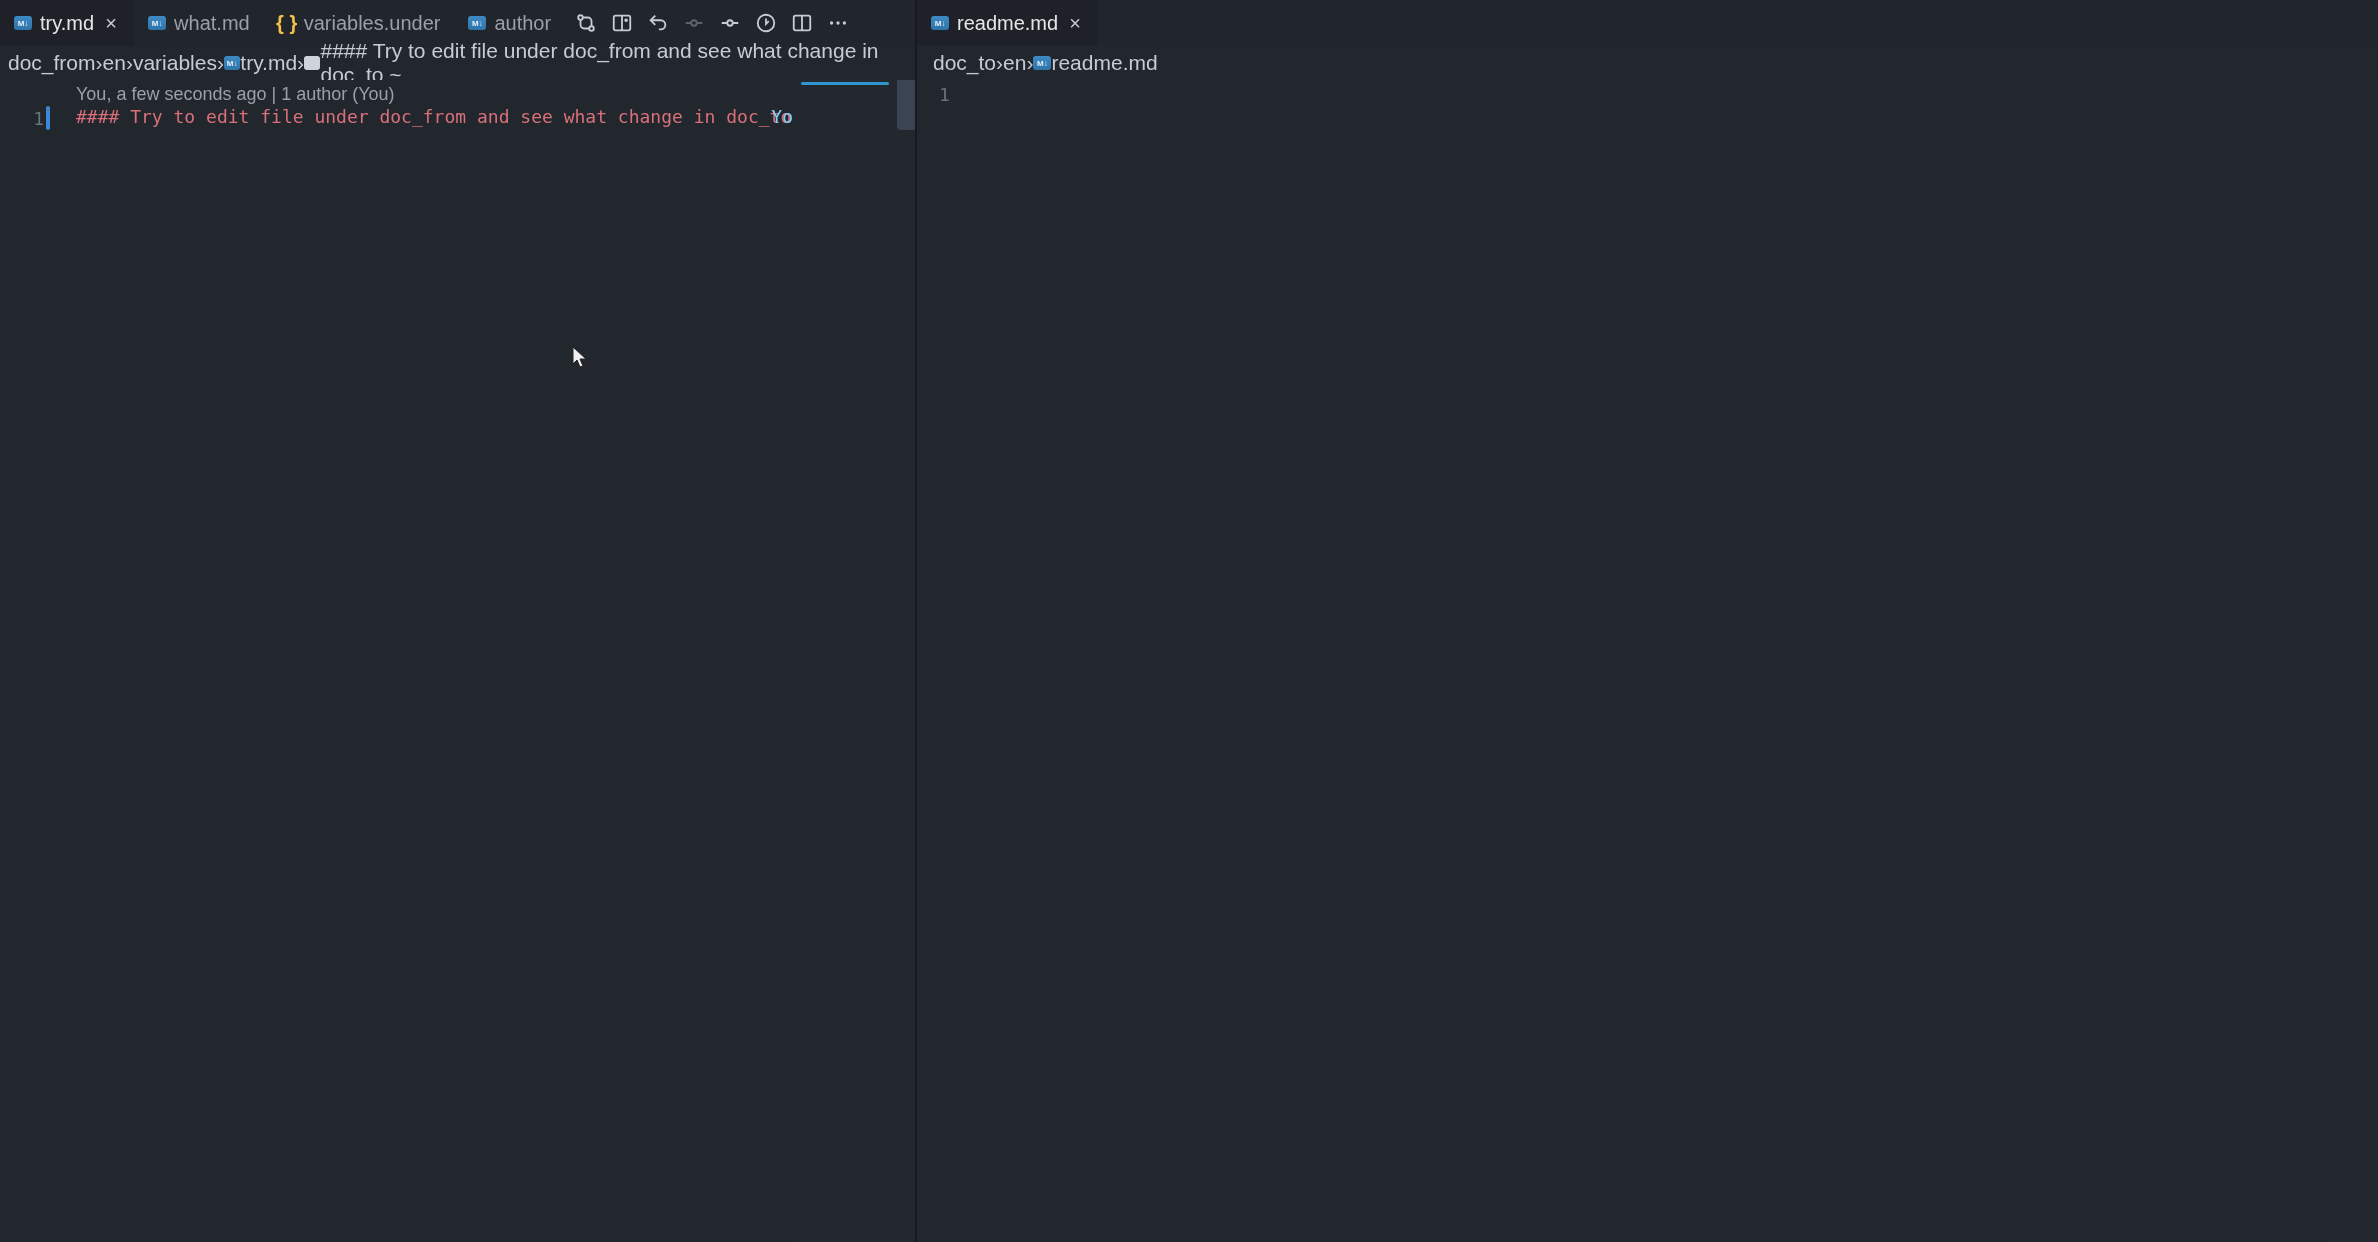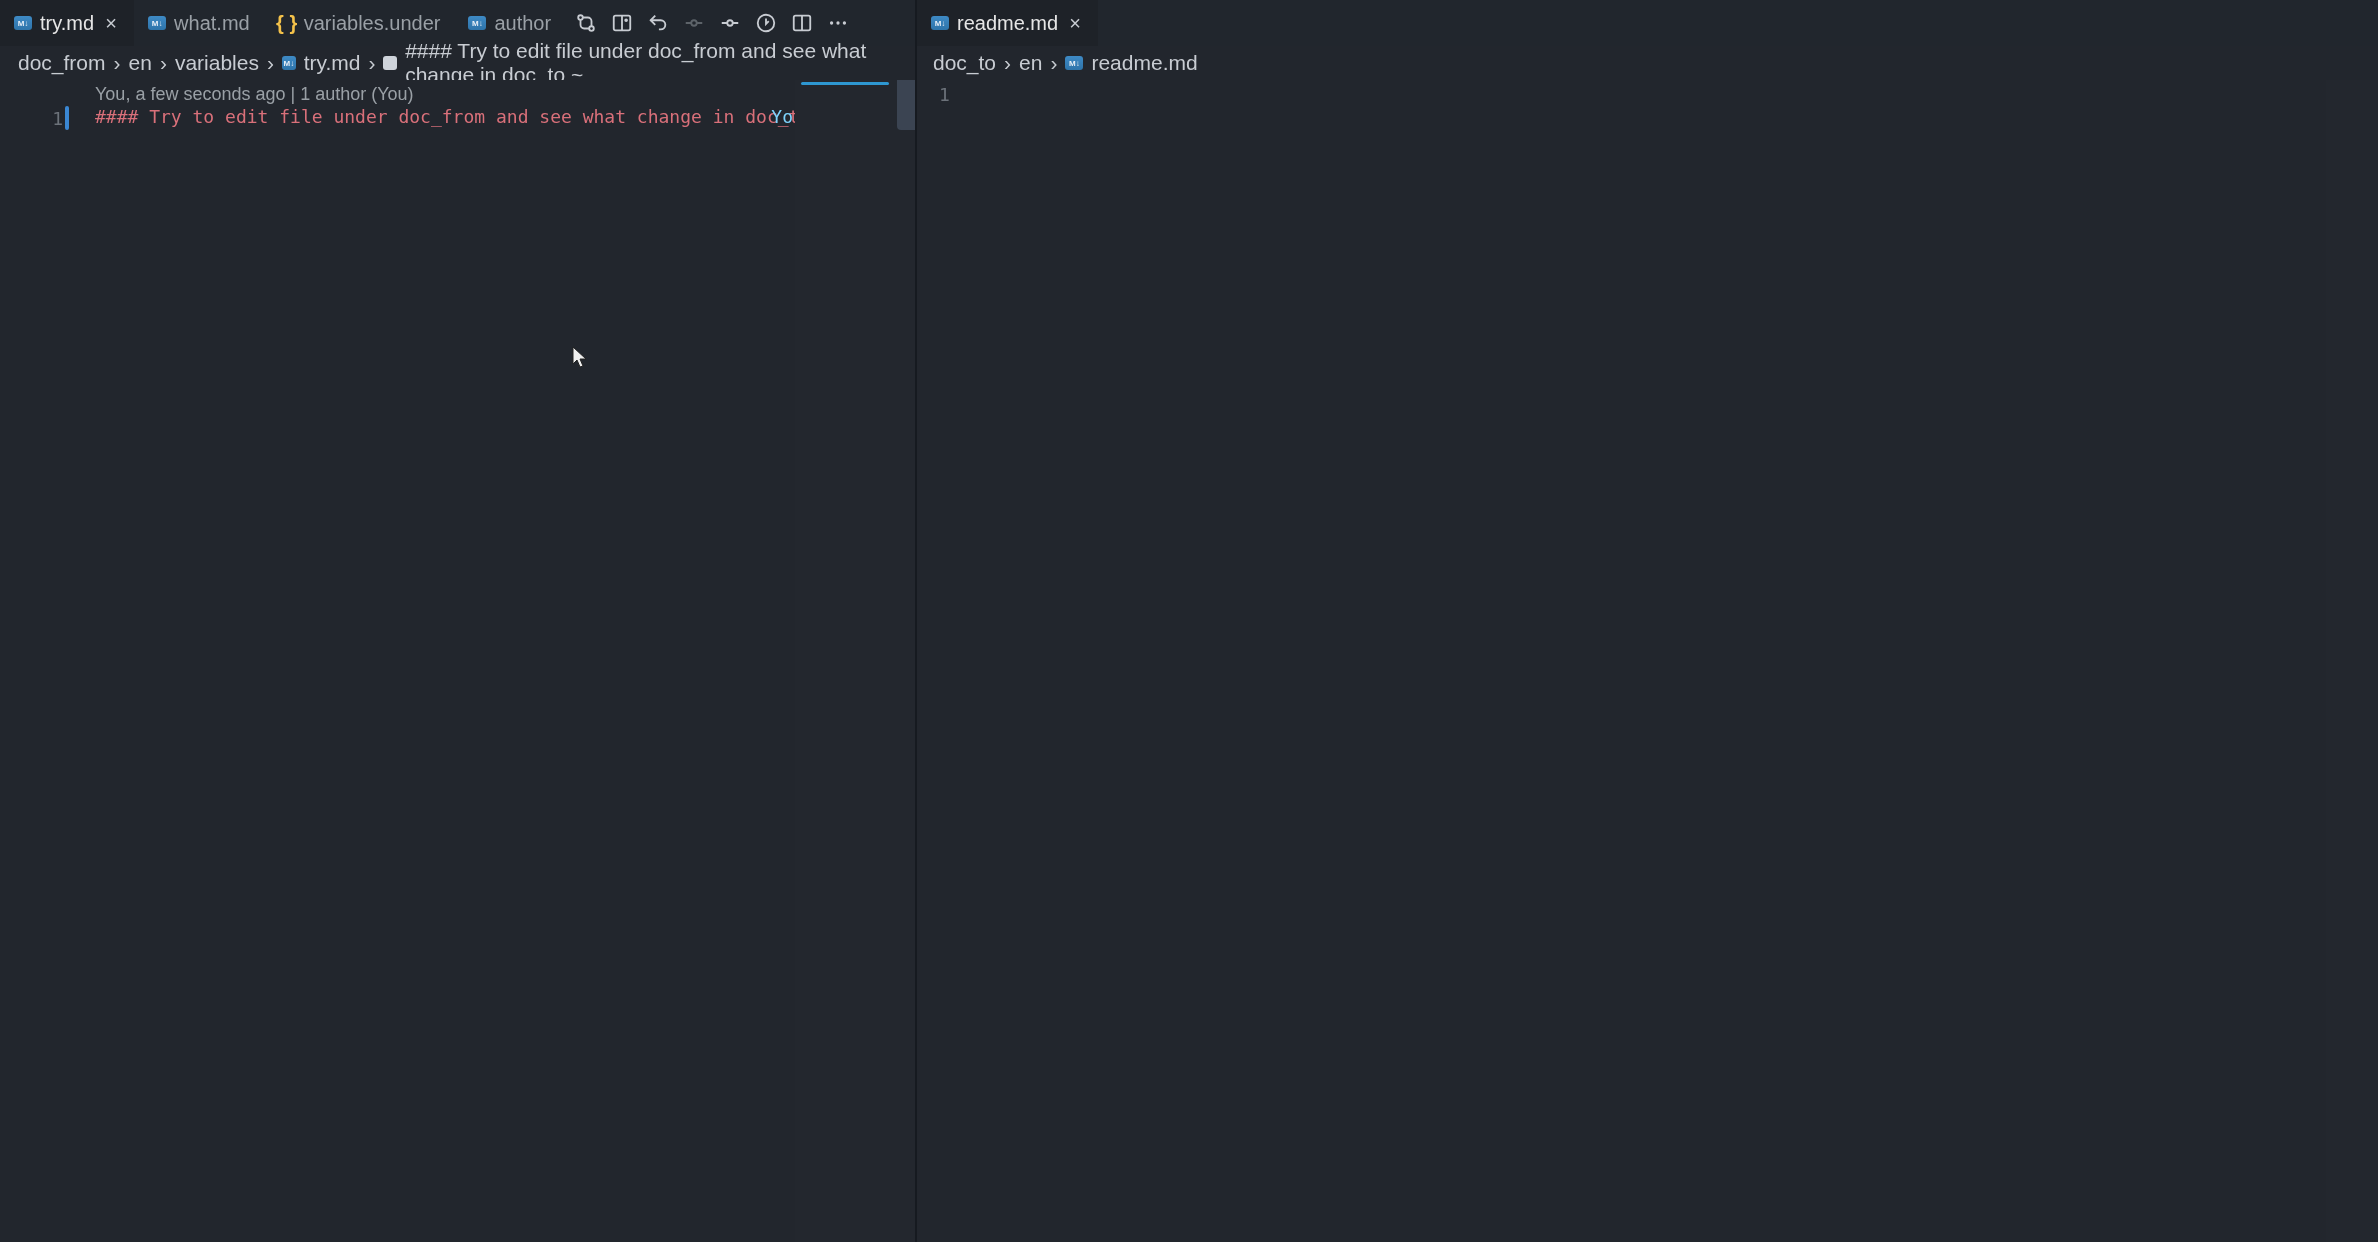--- a/index.html
+++ b/index.html
@@ -48,38 +48,38 @@
   .tab .close {
     width: 18px; height:18px; display:inline-flex; align-items:center; justify-content:center;
     color: #c8ccd2; border-radius: 4px;
   }
 
   .tabbar .actions { display:flex; align-items:center; gap: 14px; padding: 0 10px; color:#c8ccd2; }
   .tabbar .actions .ic { width: 22px; height:22px; display:inline-flex; align-items:center; justify-content:center; cursor:pointer; }
 
   
   .crumbs {
-    display:flex; align-items:center; gap: 8px;
-    height: 34px; padding: 0 18px;
+    display:flex; align-items:center; gap: 0;
+    height: 34px; padding: 0 8px;
     background:#22262d; color:#c8ccd2; font-size: 21px;
   }
   .crumbs .sep { color:#c8ccd2; }
   .crumbs .mdicon {
     width: 18px; height: 14px; border-radius:3px;
     background: linear-gradient(#3e8ac5,#2e74aa);
     display:inline-flex;align-items:center;justify-content:center;font-size:8px;color:#e6eef6;font-weight:700;
   }
   .crumbs .hicon {
     width: 18px; height: 14px; border-radius:3px;
     background: #cfd4db; display:inline-block;
   }
 
   
   .editor {
-    position: relative; flex:1; background:#22262d;margin-left:19px;
+    position: relative; flex:1; background:#22262d;
   }
   .blame {
     position:absolute; left: 76px; top: 4px; font-size: 18px; color:#9aa0a6;
   }
   .gutter {
     position:absolute; left: 22px; top: 26px; color:#6c727a; font-family: Menlo,Consolas,monospace; font-size:18px;
   }
   .gutter .ln { height: 24px; display:flex; align-items:center; justify-content:flex-end; width: 22px; }
   .marker { position:absolute; left: 46px; top: 26px; width: 4px; height: 24px; background:#3a87d3; border-radius:2px; }
   .codeline {

